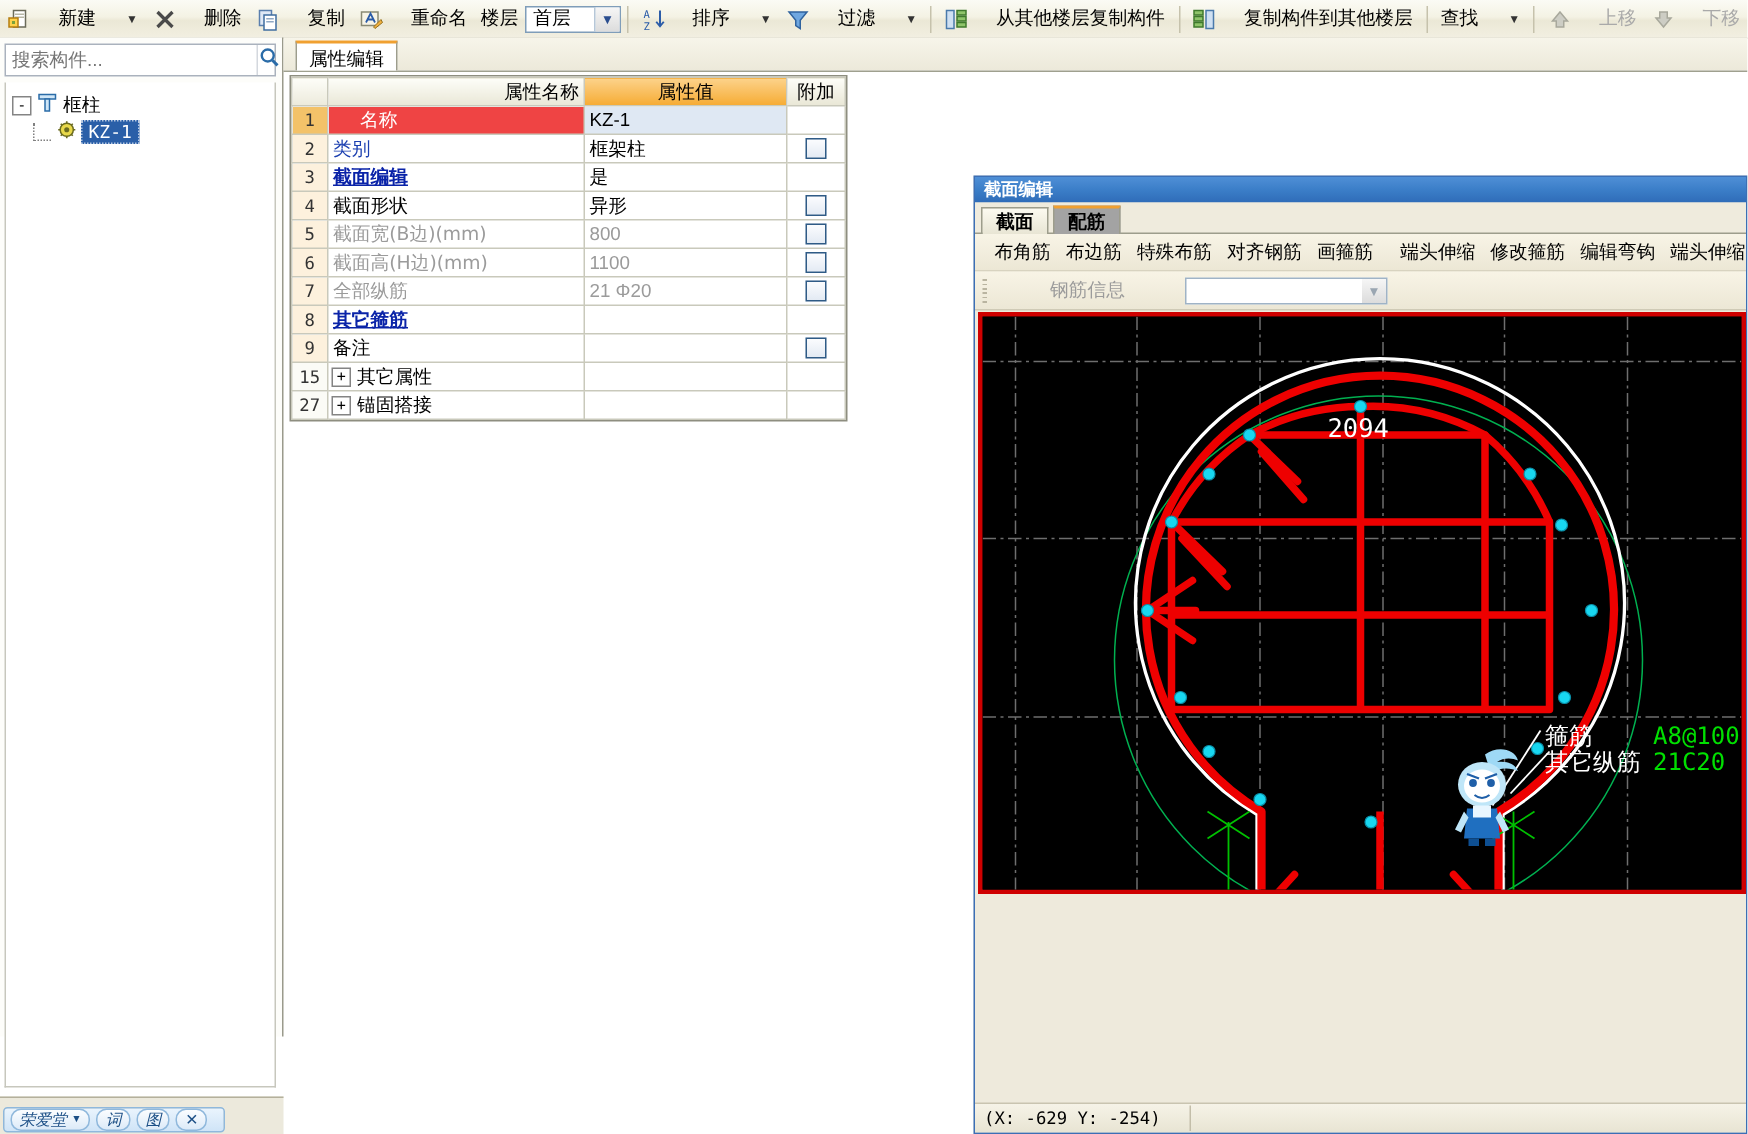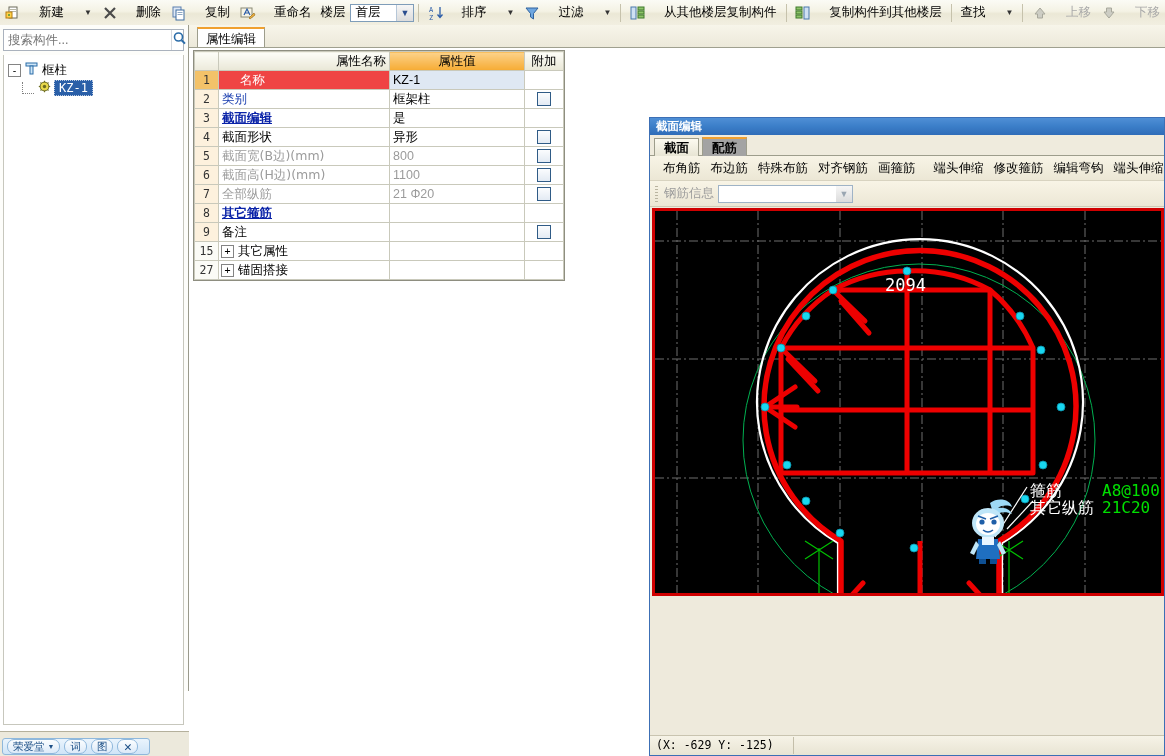--- a/index.html
+++ b/index.html
@@ -97,39 +97,39 @@
   .dtab.inactive{background:linear-gradient(to bottom,#fcfaf0,#e8e5d4);top:3px;height:18px;}
   .dtab.active{background:#a3a3a3;border-top:2px solid #f0a030;z-index:2;}
   #dlgTools{height:24px;background:linear-gradient(to bottom,#f8f4e6,#ece7d5);
     display:flex;align-items:center;font-size:12.5px;white-space:nowrap;overflow:hidden;
     border-bottom:1px solid #d8d3c0;padding-left:2px;}
   .dtbtn{padding:2px 5px;cursor:default;}
   .dgrip{width:3px;height:16px;margin:0 3px;
     background:repeating-linear-gradient(to bottom,#b9b4a0 0px,#b9b4a0 1px,transparent 1px,transparent 3px);}
   .dtsep{width:1px;height:16px;background:#c6c2ac;margin:0 4px;}
   #dlgRow2{height:25px;background:linear-gradient(to bottom,#f8f4e6,#ece7d5);display:flex;
-    align-items:center;font-size:12.5px;border-bottom:1px solid #cfcab6;padding-left:2px;}
+    align-items:center;font-size:12.5px;border-bottom:1px solid #cfcab6;padding-left:2px;gap:36px;}
   #rebarLabel{color:#9b9b9b;margin:0 4px 0 3px;}
   #rebarCombo{width:135px;height:18px;background:#fff;border:1px solid #9fb3c6;
     display:flex;align-items:center;justify-content:flex-end;box-sizing:border-box;}
   #rebarCombo .cbtn{width:16px;height:16px;display:flex;align-items:center;justify-content:center;
     background:linear-gradient(to bottom,#f6f6f6,#dcdcdc);color:#9aa6b2;font-size:9px;}
   #canvasWrap{position:absolute;left:2px;top:90px;width:512px;height:388px;
     border:3px solid #cf0000;box-sizing:border-box;background:#000;overflow:hidden;}
   #statusBar{position:absolute;left:0;bottom:0;width:516px;height:19px;
     background:linear-gradient(to bottom,#f6f3e7,#e8e4d3);border-top:1px solid #c9c4b0;
     display:flex;align-items:center;font-size:12px;}
   #coordBox{width:144px;height:17px;border-right:1px solid #c3bea9;padding-left:6px;
     box-sizing:border-box;line-height:16px;font-family:"DejaVu Sans Mono",monospace;font-size:11.5px;}
   
   #imeBar{position:absolute;left:2px;top:738px;width:148px;height:17px;
     background:linear-gradient(to bottom,#eaf4fd,#cfe4f7);border:1px solid #8fb8dc;border-radius:3px;
     display:flex;align-items:center;gap:4px;padding:0 4px;box-sizing:border-box;}
   .imepill{height:13px;border:1px solid #8fb8dc;border-radius:7px;background:linear-gradient(to bottom,#fbfdff,#dceaf8);
-    display:flex;align-items:center;padding:0 5px;font-size:10.5px;color:#1c4f86;}
+    display:flex;align-items:center;padding:0 5px;font-size:10.5px;color:#1c4f86;font-style:italic;}
   #bottomStrip{position:absolute;left:0;top:731px;width:189px;height:25px;background:#ece9dc;border-top:1px solid #b4b09c;}
   #leftBlank{position:absolute;left:189px;top:47px;width:976px;height:709px;background:#fff;z-index:-1;}
   .lbl-cjk{font-family:"DejaVu Sans","Liberation Sans",sans-serif;}
 </style>
 </head>
 <body>
 
 <div id="leftBlank"></div>
 
 <div id="toolbar">
@@ -545,21 +545,21 @@
         <rect x="14" y="40" width="12" height="8" fill="#e8f6ff"></rect>
         <path d="M8 44 L2 56 L6 58 L11 48 Z" fill="#bfe6f8"></path>
         <path d="M32 44 L38 56 L34 58 L29 48 Z" fill="#bfe6f8"></path>
         <rect x="11" y="62" width="7" height="5" fill="#0e4f92"></rect>
         <rect x="22" y="62" width="7" height="5" fill="#0e4f92"></rect>
       </g>
     </svg>
   </div>
 
   <div id="statusBar">
-    <div id="coordBox">(X: -629 Y: -125)</div>
+    <div id="coordBox">(X: -629 Y: -254)</div>
   </div>
 </div>
 
 <div id="imeBar">
   <div class="imepill">
     <span class="lbl-cjk">荣爱堂</span>
     <span style="font-size:7px;margin-left:3px;">▼</span>
   </div>
   <div class="imepill">
     <span class="lbl-cjk">词</span>

